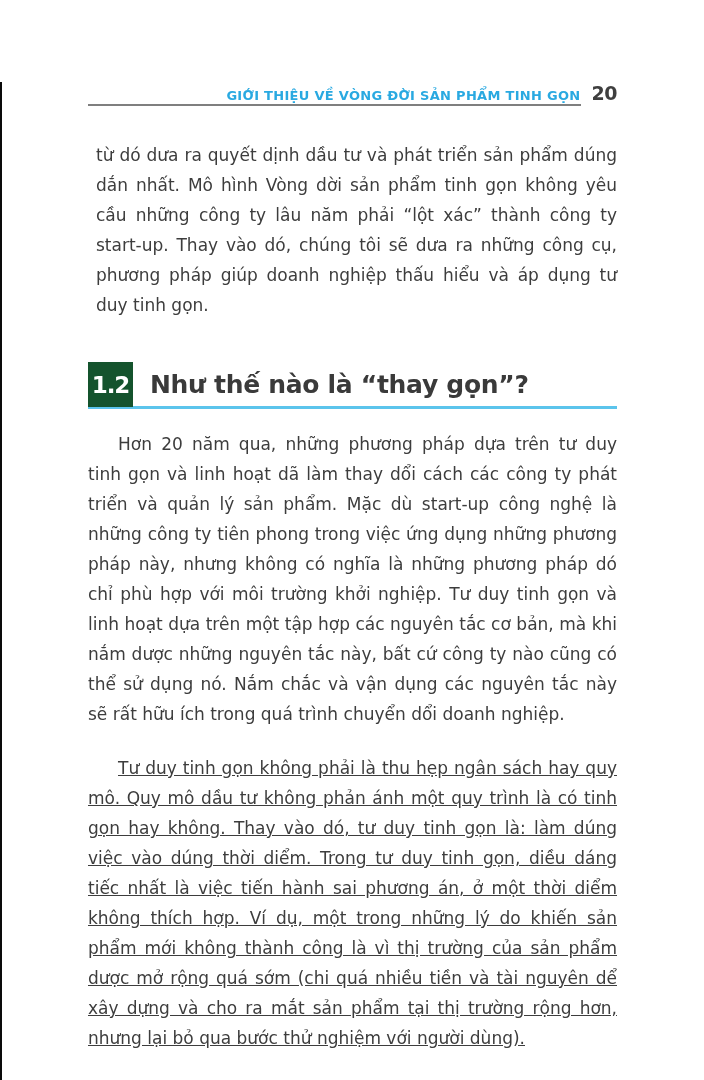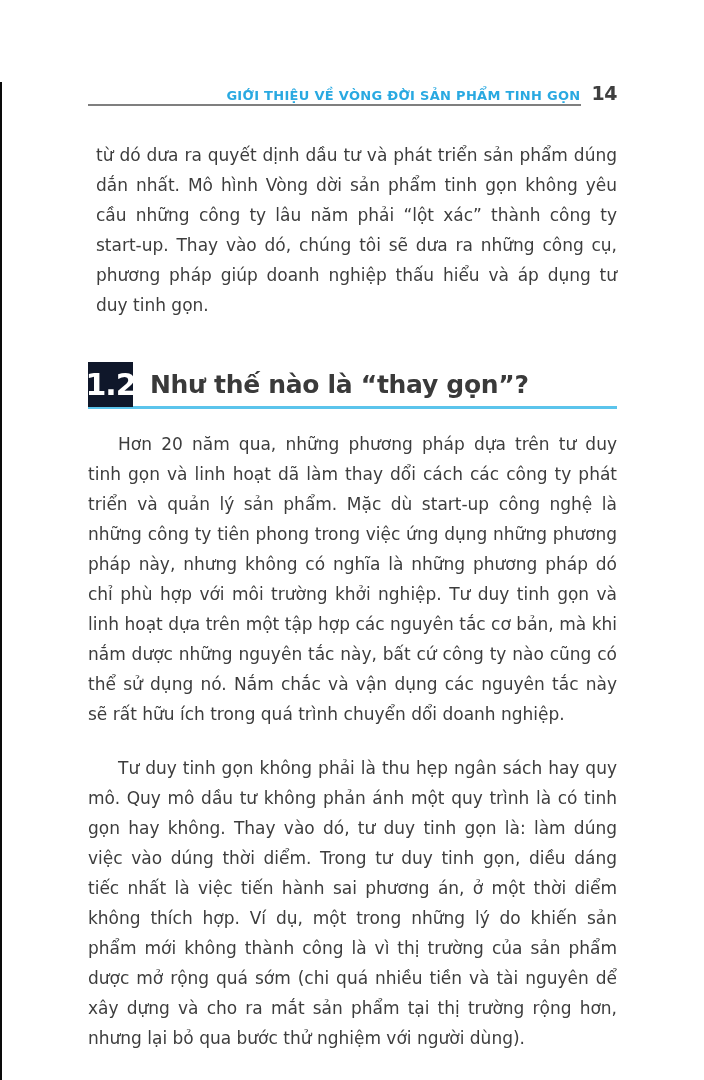--- a/index.html
+++ b/index.html
@@ -58,35 +58,35 @@
     color: #3d3d3d;
     font-size: 17px;
     line-height: 30px;
     text-align: justify;
     margin: 0;
     text-indent: 30px;
   }
   .para.no-indent { text-indent: 0; }
   .para.p1 { margin-top: 34px; margin-left: 8px; }
   .para.p2 { margin-top: 20px; }
-  .para.p3 { margin-top: 24px; }
+  .para.p3 { margin-top: 24px; text-decoration: underline; }
   
   .section-heading {
     margin-top: 42px;
     display: flex;
     align-items: center;
     border-bottom: 3px solid #5bc4ec;
   }
   .section-badge {
     width: 45px;
     height: 45px;
-    background: #0f172a;
+    background: #14532d;
     color: #ffffff;
     font-weight: bold;
-    font-size: 30px;
+    font-size: 23px;
     display: flex;
     align-items: center;
     justify-content: center;
     margin-bottom: -1px;
     letter-spacing: -1px;
   }
   .section-title {
     color: #3a3a3a;
     font-weight: bold;
     font-size: 25px;
@@ -98,21 +98,21 @@
 </head>
 <body>
 
 <div class="page">
   <div class="scan-edge"></div>
 
   <div class="header">
     <div class="header-rule-span">
       <span class="header-title">GIỚI THIỆU VỀ VÒNG ĐỜI SẢN PHẨM TINH GỌN</span>
     </div>
-    <span class="page-number">14</span>
+    <span class="page-number">20</span>
   </div>
 
   <p class="para p1 no-indent">từ dó dưa ra quyết dịnh dầu tư và phát triển sản phẩm dúng dắn nhất. Mô hình Vòng dời sản phẩm tinh gọn không yêu cầu những công ty lâu năm phải “lột xác” thành công ty start-up. Thay vào dó, chúng tôi sẽ dưa ra những công cụ, phương pháp giúp doanh nghiệp thấu hiểu và áp dụng tư duy tinh gọn.</p>
 
   <div class="section-heading">
     <div class="section-badge">1.2</div>
     <div class="section-title">Như thế nào là “thay gọn”?</div>
   </div>
 
   <p class="para p2">Hơn 20 năm qua, những phương pháp dựa trên tư duy tinh gọn và linh hoạt dã làm thay dổi cách các công ty phát triển và quản lý sản phẩm. Mặc dù start-up công nghệ là những công ty tiên phong trong việc ứng dụng những phương pháp này, nhưng không có nghĩa là những phương pháp dó chỉ phù hợp với môi trường khởi nghiệp. Tư duy tinh gọn và linh hoạt dựa trên một tập hợp các nguyên tắc cơ bản, mà khi nắm dược những nguyên tắc này, bất cứ công ty nào cũng có thể sử dụng nó. Nắm chắc và vận dụng các nguyên tắc này sẽ rất hữu ích trong quá trình chuyển dổi doanh nghiệp.</p>

